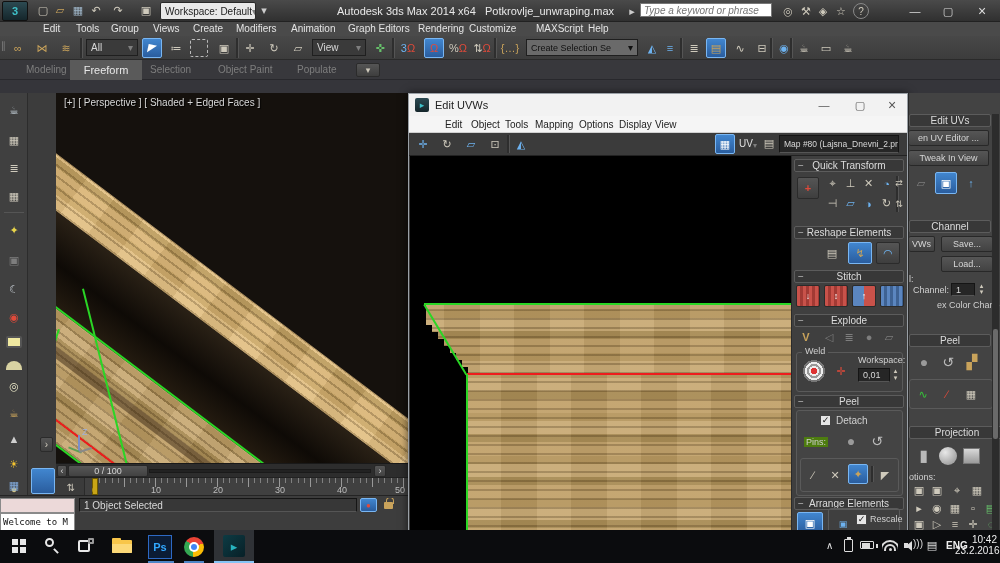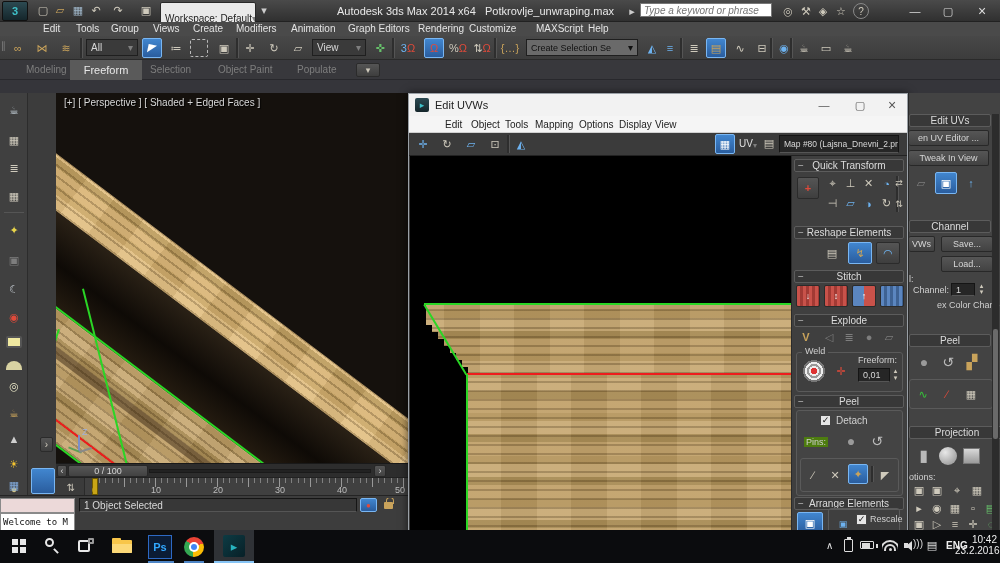--- a/index.html
+++ b/index.html
@@ -50,21 +50,21 @@
   <div class="ab" style="left:0;top:0;width:1000px;height:22px;background:linear-gradient(#4a4a4a,#303030);border-bottom:1px solid #222;">
     <div class="ic" style="left:2px;top:1px;width:26px;height:20px;background:linear-gradient(#2c4a52,#15262b);border-color:#111;">
         <span class="ab" style="position:static;color:#3fc1c9;font-weight:bold;">3</span>
       </div>
     <div class="ic fl" style="left:35px;top:2px;width:16px;height:16px;">▢</div>
     <div class="ic fl gold" style="left:52px;top:2px;width:16px;height:16px;">▱</div>
     <div class="ic fl" style="left:70px;top:2px;width:16px;height:16px;color:#9fb6c9;">▦</div>
     <div class="ic fl" style="left:88px;top:2px;width:16px;height:16px;">↶</div>
     <div class="ic fl" style="left:110px;top:2px;width:16px;height:16px;">↷</div>
     <div class="ic fl" style="left:138px;top:2px;width:16px;height:16px;">▣</div>
-    <div class="btn dd" style="left:160px;top:2px;width:96px;height:17px;background:#e9e9e9;color:#222;padding:15px 4px;">
+    <div class="btn dd" style="left:160px;top:2px;width:96px;height:17px;background:#e9e9e9;color:#222;padding:8px 4px;">
       <span>Workspace: Default</span>
       <span class="dim">▾</span>
     </div>
     <div class="ic fl" style="left:258px;top:3px;width:12px;height:14px;color:#ccc;">▾</div>
     <span class="lbl" style="left:337px;top:5px;color:#e8e8e8;font-size:11px;">Autodesk 3ds Max  2014 x64</span>
     <span class="lbl" style="left:485px;top:5px;color:#e8e8e8;font-size:11px;">Potkrovlje_unwraping.max</span>
     <div class="ic fl" style="left:626px;top:4px;width:12px;height:14px;color:#ccc;">▸</div>
     <input class="ab" style="left: 640px; top: 3px; width: 132px; height: 14px; border: 1px solid rgb(119, 119, 119); background: rgb(255, 255, 255); font-style: italic; font-size: 10px; color: rgb(119, 119, 119); padding: 0px 3px; font-family: &quot;Liberation Sans&quot;, sans-serif;" placeholder="Type a keyword or phrase">
     <div class="ic fl" style="left:780px;top:3px;width:16px;height:16px;">◎</div>
     <div class="ic fl" style="left:798px;top:3px;width:16px;height:16px;">⚒</div>
@@ -357,21 +357,21 @@
       <div class="ic fl dim" style="left:48px;top:172px;width:18px;height:18px;">≣</div>
       <div class="ic fl dim" style="left:68px;top:172px;width:18px;height:18px;">●</div>
       <div class="ic fl dim" style="left:88px;top:172px;width:18px;height:18px;">▱</div>
 
       <div class="gb" style="left:4px;top:196px;width:107px;height:40px;"></div>
       <span class="lbl" style="left:10px;top:190px;background:#3f3f3f;padding:0 3px;font-size:9px;">Weld</span>
       <div class="ab" style="left:10px;top:203px;width:24px;height:24px;border-radius:50%;background:radial-gradient(circle,#d33 0 3px,#eee 3px 5px,#999 5px 7px,#eee 7px 9px,#777 9px 11px,#3f3f3f 11px);"></div>
       <div class="ic fl" style="left:38px;top:204px;width:22px;height:22px;">
           <span class="red">✛</span>
         </div>
-      <span class="lbl" style="left:66px;top:199px;font-size:9px;">Freeform:</span>
+      <span class="lbl" style="left:66px;top:199px;font-size:9px;">Workspace:</span>
       <div class="inset" style="left:66px;top:212px;width:32px;height:14px;">
           <span style="font-size:9px;">0,01</span>
         </div>
       <div class="ab" style="left:99px;top:212px;width:9px;height:14px;">
         <div class="ic fl" style="left:0;top:-1px;width:9px;height:8px;font-size:7px;">▴</div>
         <div class="ic fl" style="left:0;top:6px;width:9px;height:8px;font-size:7px;">▾</div>
       </div>
 
       <div class="rh" style="left:2px;top:239px;width:110px;"><span class="m">−</span><span>Peel</span></div>
       <div class="gb" style="left:4px;top:254px;width:107px;height:86px;background:#444;"></div>

